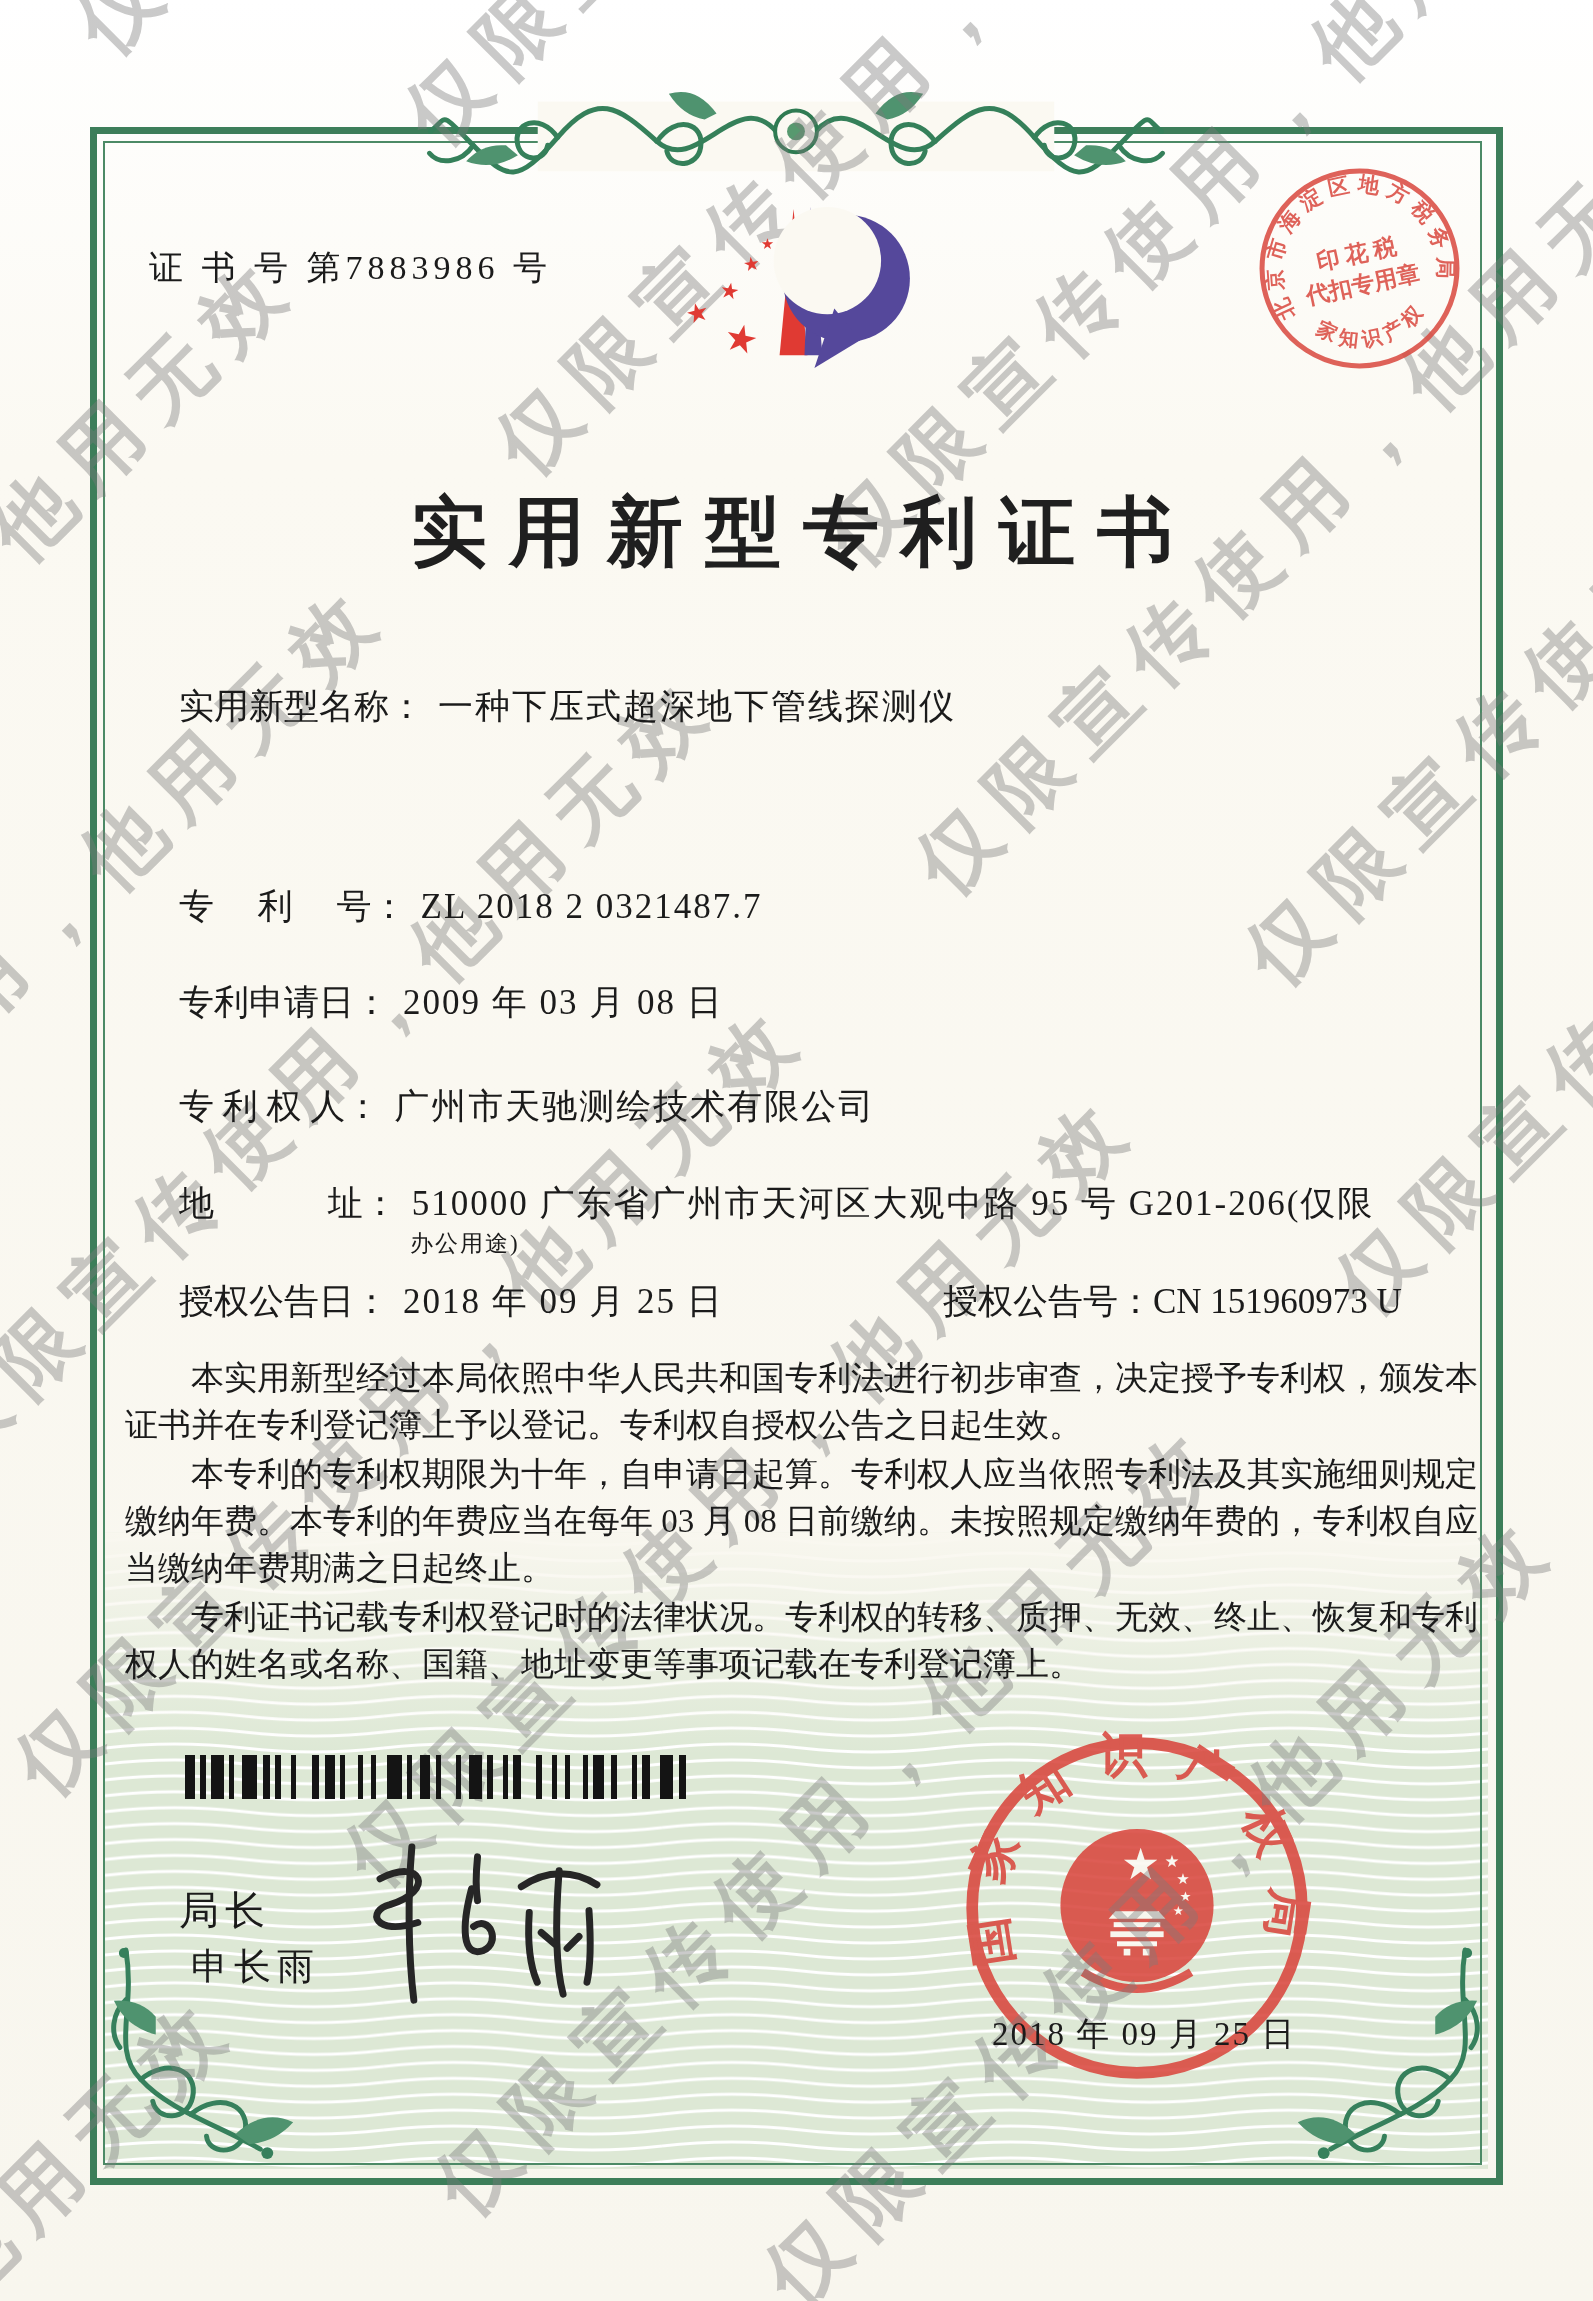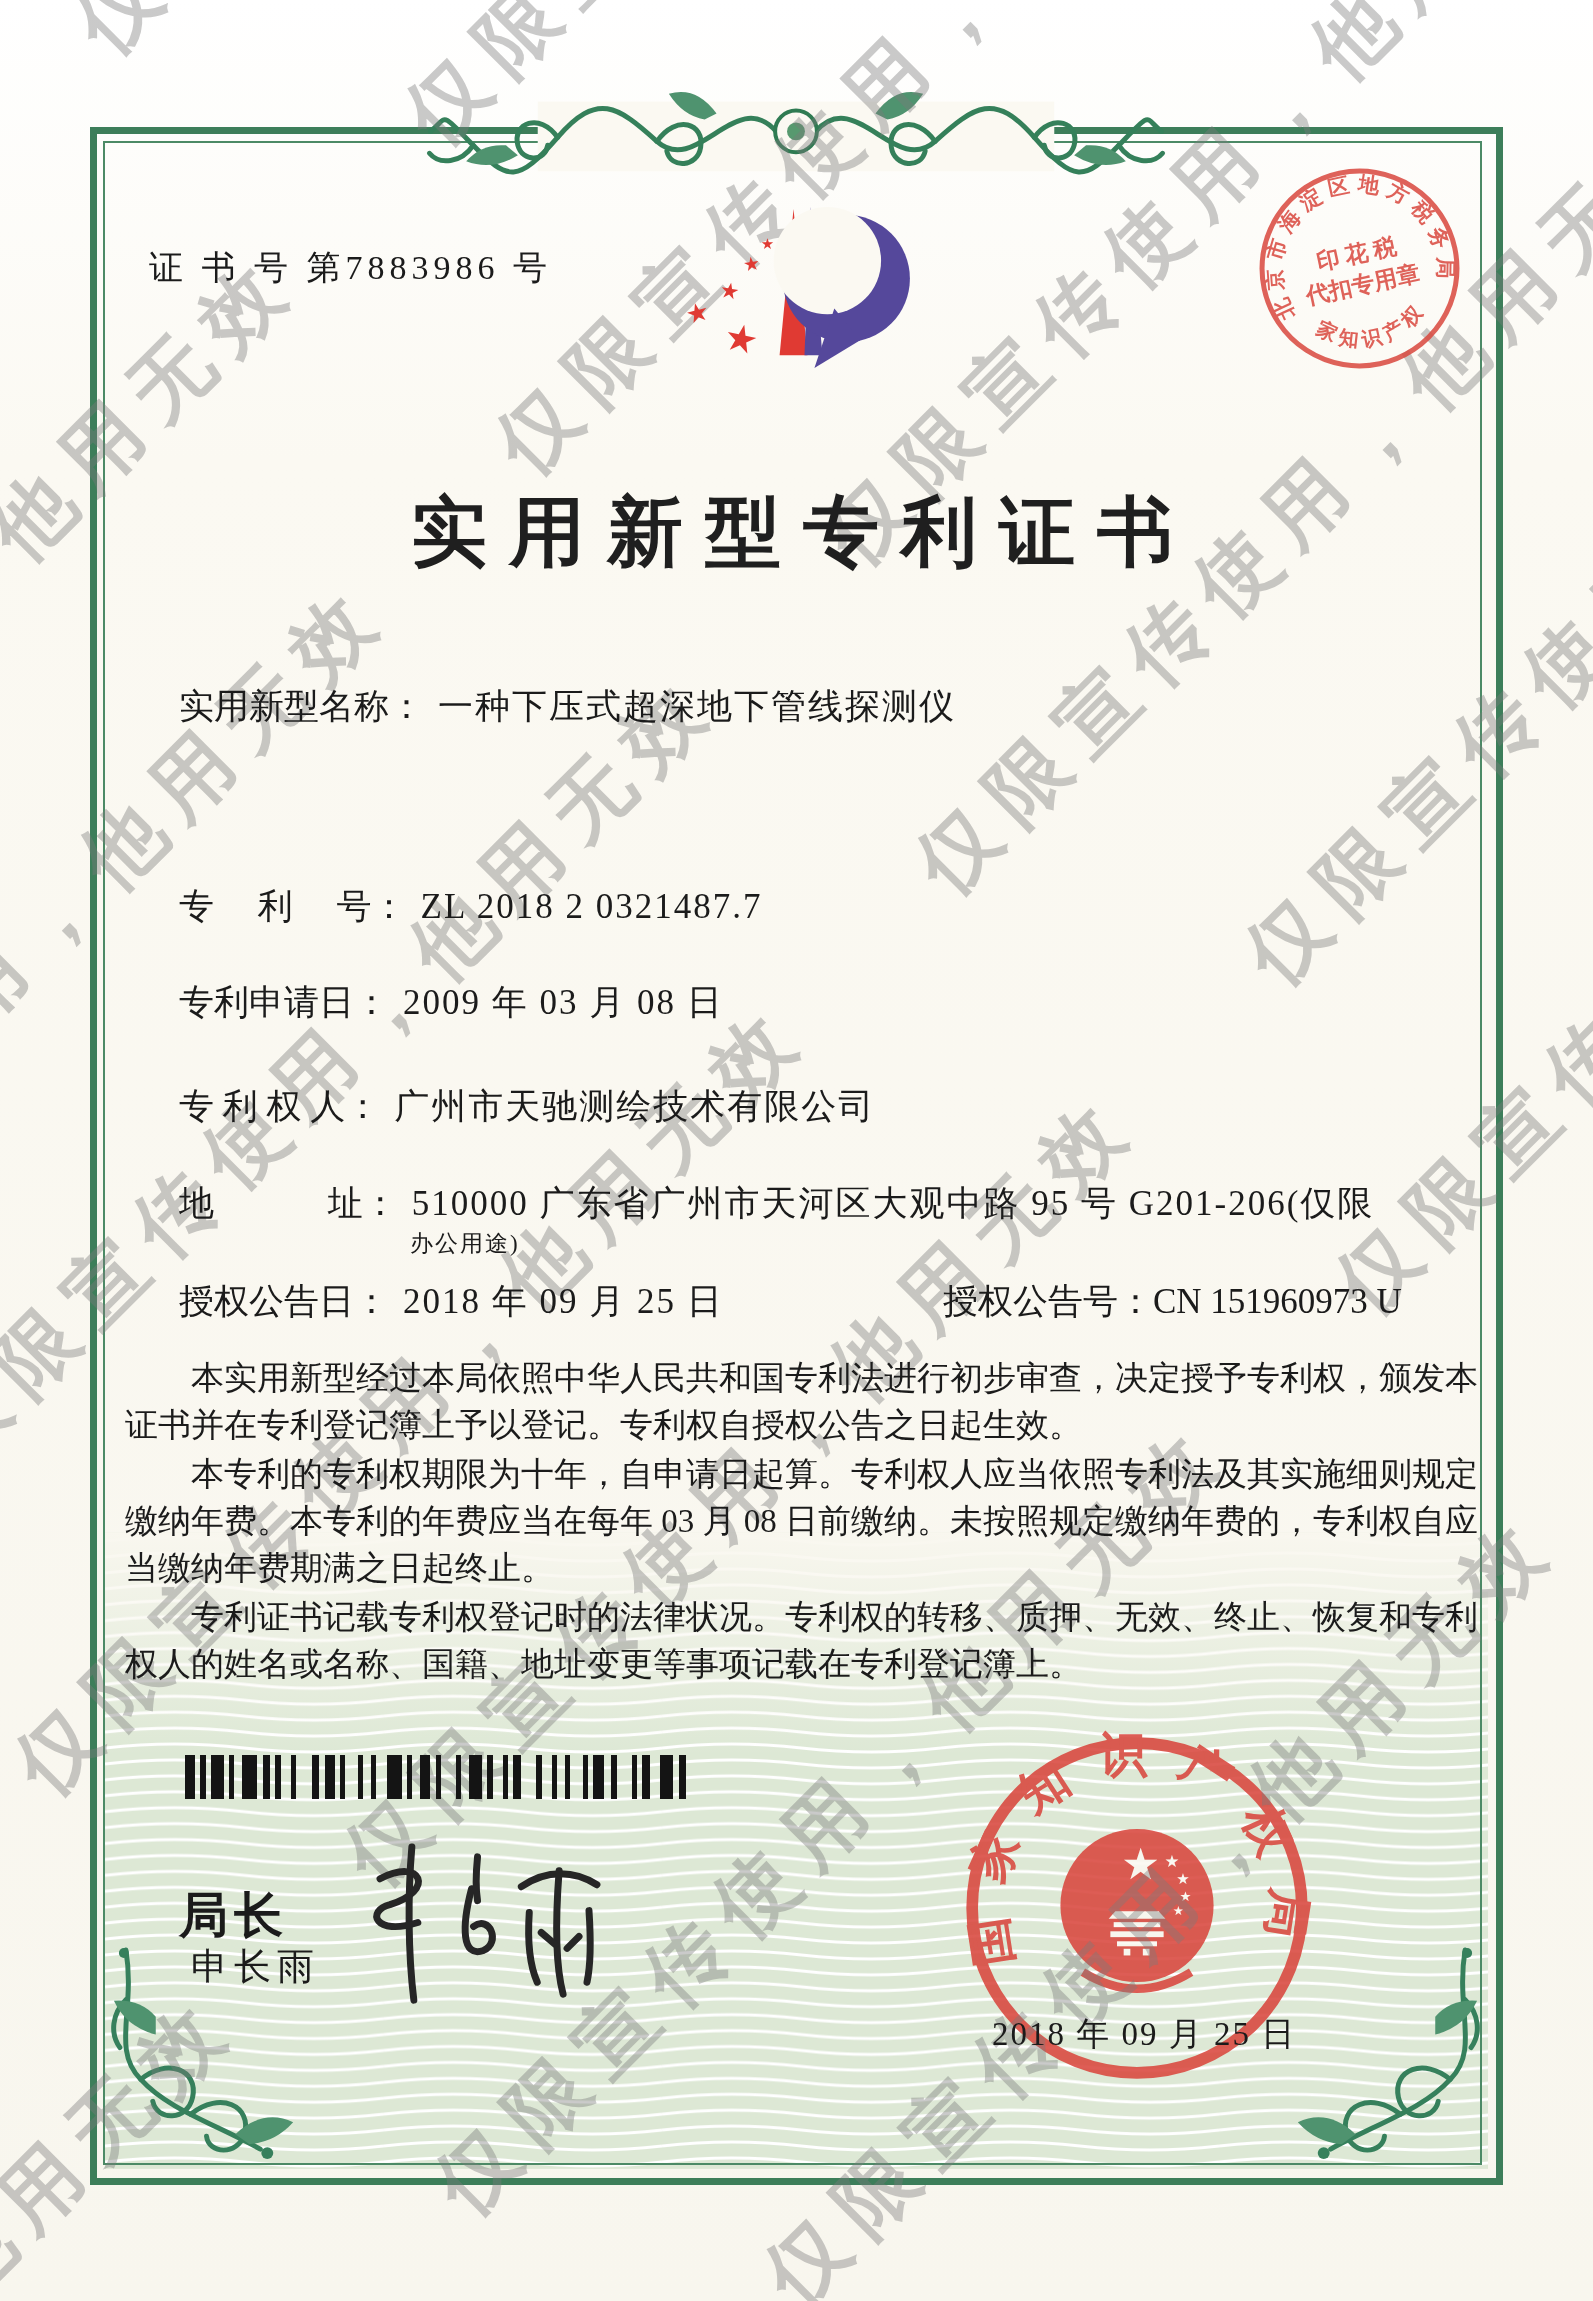--- a/index.html
+++ b/index.html
@@ -32,21 +32,21 @@
   .doc-title{position:absolute;left:0;top:482px;width:100%;text-align:center;
              font-size:76px;font-weight:bold;letter-spacing:22px;color:#1f1f1f;padding-left:6px;}
   .field{position:absolute;left:179px;font-size:35px;white-space:nowrap;}
   .field .fvalue{margin-left:14px;letter-spacing:2px;text-align:center;}
   .addr2{position:absolute;left:410px;font-size:23px;letter-spacing:2px;}
   .grant-no{position:absolute;left:943px;font-size:35px;white-space:nowrap;}
   .paras{position:absolute;left:125px;top:1355px;width:1353px;font-size:33px;line-height:47px;text-align:justify;}
   .paras p{margin:0 0 2px 0;text-indent:2em;}
   .barcode{position:absolute;left:185px;top:1755px;width:507px;height:44px;font-size:0;}
   .barcode span{display:inline-block;height:100%;background:#141414;}
-  .issuer-title{position:absolute;left:179px;top:1883px;font-size:49px;letter-spacing:6px;font-weight:bold;}
+  .issuer-title{position:absolute;left:179px;top:1883px;font-size:40px;letter-spacing:6px;}
   .issuer-name{position:absolute;left:191px;top:1942px;font-size:37px;letter-spacing:6px;}
   .signature{position:absolute;left:350px;top:1831px;}
   .seal-main{position:absolute;left:958px;top:1729px;z-index:1;}
   .seal-date{position:absolute;left:955px;top:2012px;width:378px;text-align:center;font-size:33px;letter-spacing:2px;z-index:3;}
   .footer{position:absolute;left:0;top:2121px;width:100%;text-align:center;font-size:29px;letter-spacing:4px;color:#2c2c2c;}
   .tax-stamp{position:absolute;left:1252px;top:161px;transform:rotate(-12deg);}
   .logo{position:absolute;left:665px;top:191px;}
 </style>
 </head>
 <body>

